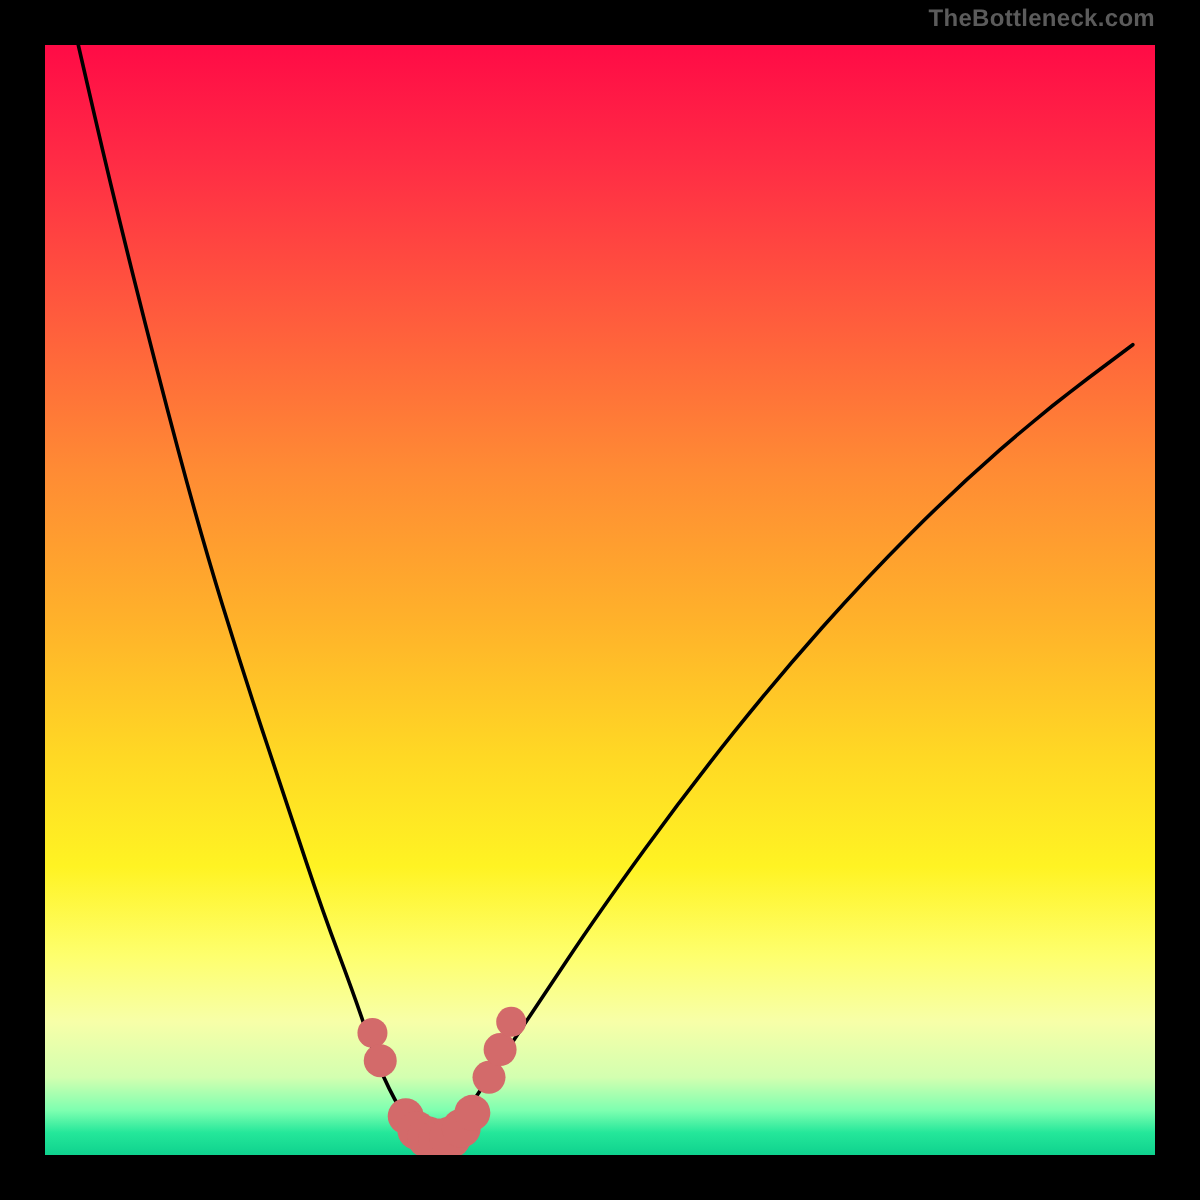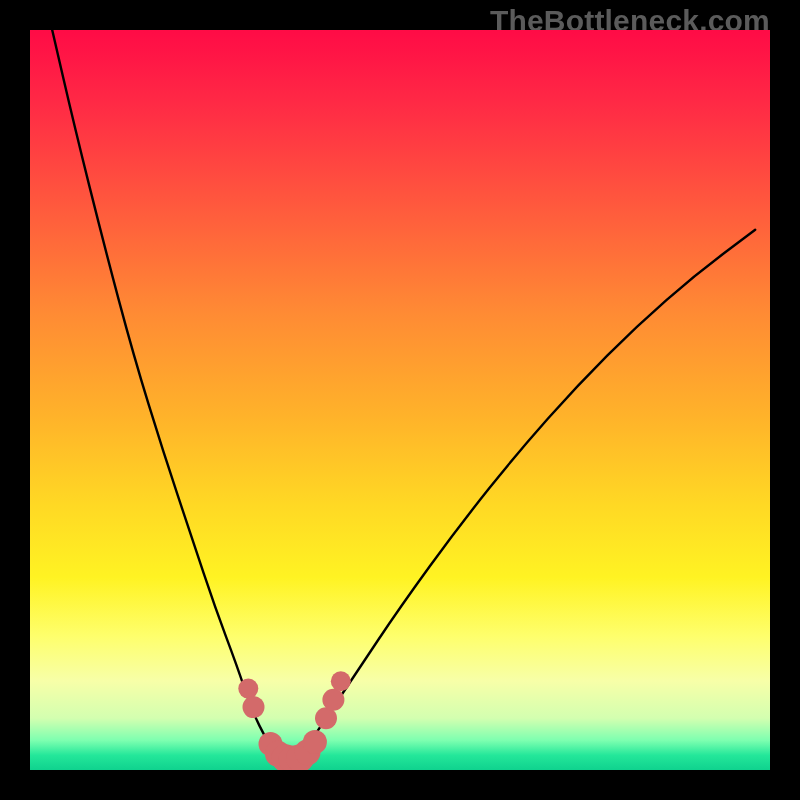--- a/index.html
+++ b/index.html
@@ -40,21 +40,21 @@
       #7dffb0 96%,
       #24e79a 98%,
       #0fd28e 100%
     );
   }
   .watermark {
     position: absolute;
     top: 4px;
     right: 30px;
     font-family: Arial, Helvetica, sans-serif;
-    font-size: 30px;
+    font-size: 16px;
     font-weight: 600;
     color: #5b5b5b;
     letter-spacing: 0.2px;
     user-select: none;
     margin-left: 12px;
   }
   svg.curves {
     position: absolute;
     left: 0;
     top: 0;

